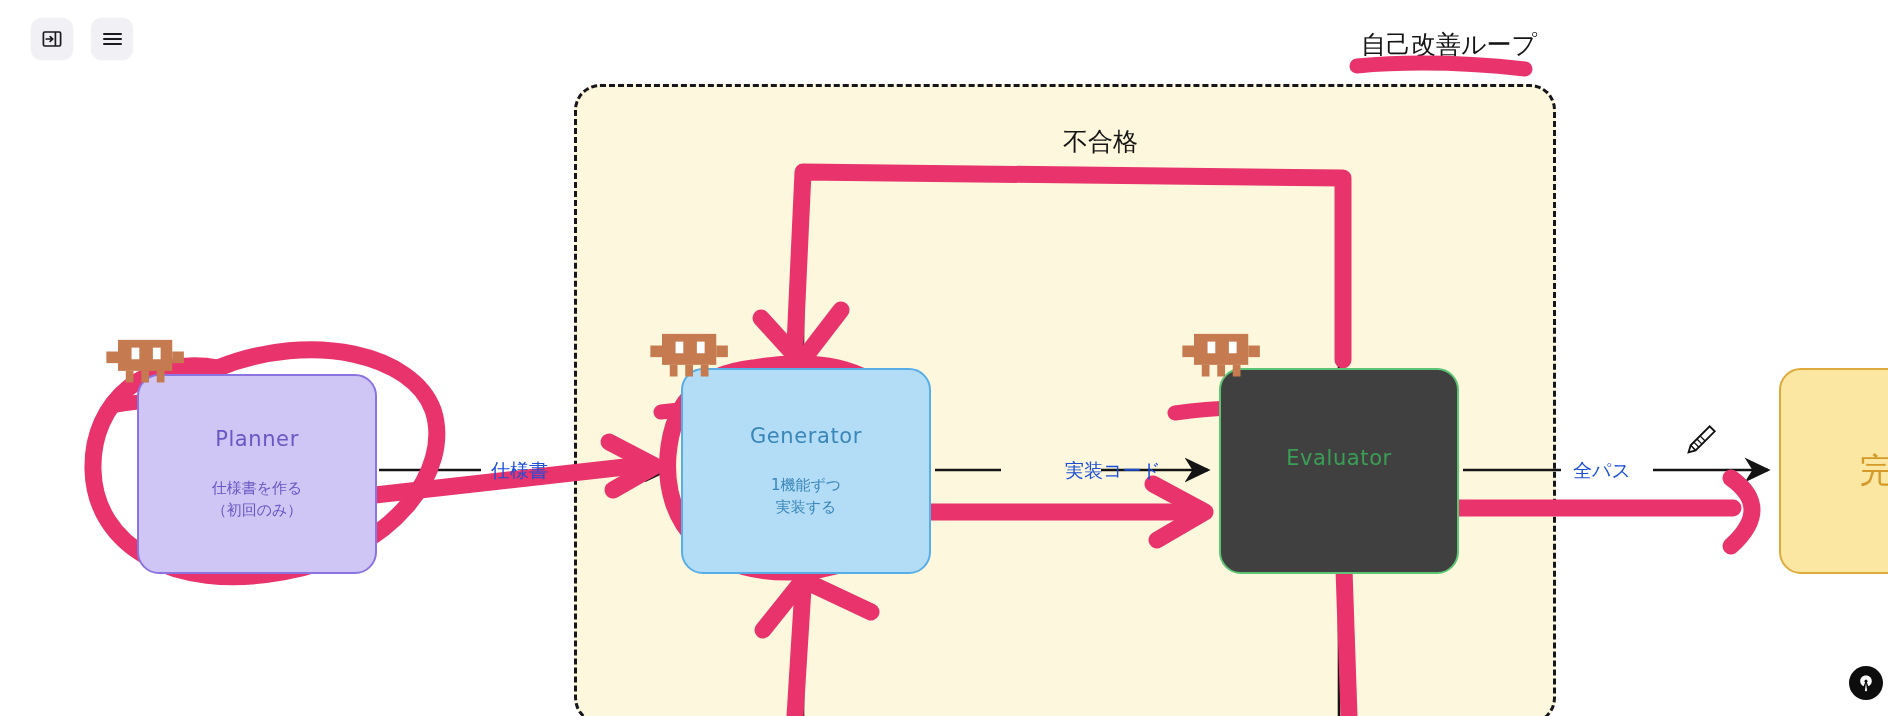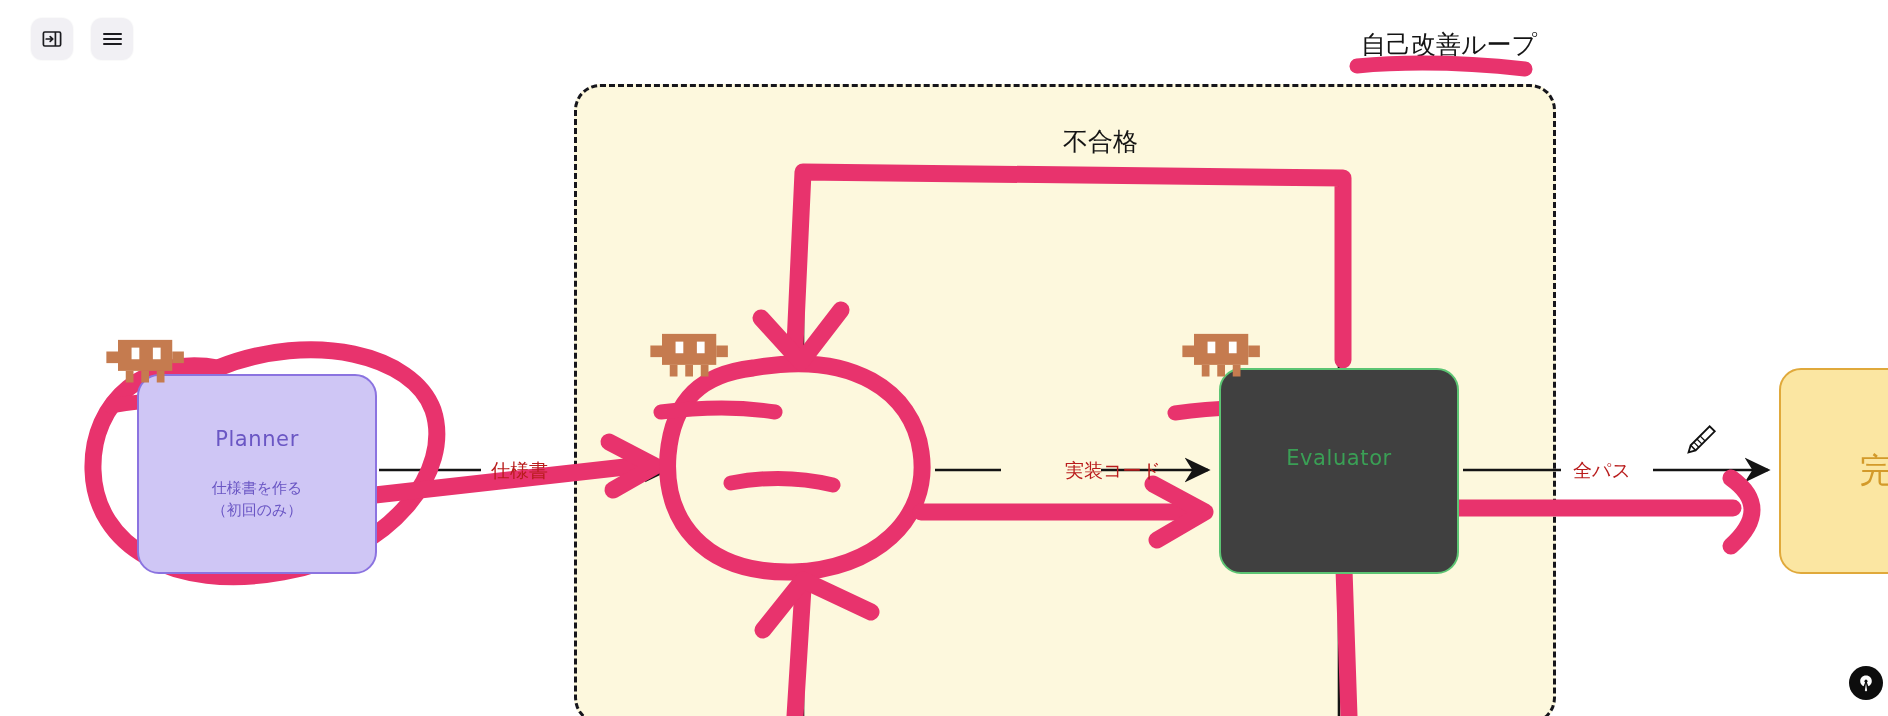--- a/index.html
+++ b/index.html
@@ -56,21 +56,21 @@
     left:1766px;top:368px;width:230px;height:206px;
     background:#fbe6a2;border:2.4px solid #e0a93b;color:#d39a2a;
   }
 
   
   .robot{position:absolute;width:88px;height:62px;}
 
   
   .edge-label{
     position:absolute;font-family:Liberation Sans, sans-serif;
-    font-size:19px;color:#b91c1c;white-space:nowrap;
+    font-size:19px;color:#1d4ed8;white-space:nowrap;
   }
   .frame-label{
     position:absolute;font-family:"DejaVu Sans",sans-serif;
     font-size:25px;color:#141414;white-space:nowrap;
   }
 
   
   .cursor{position:absolute;left:1672px;top:422px;width:34px;height:34px;}
 
   
@@ -157,20 +157,27 @@
   </svg>
 
   <div class="node node-planner">
     <div class="ttl">Planner</div>
     <div class="body">
       <div>仕様書を作る</div>
       <div>（初回のみ）</div>
     </div>
   </div>
 
+  <div class="node node-generator">
+    <div class="ttl">Generator</div>
+    <div class="body">
+      <div>1機能ずつ</div>
+      <div>実装する</div>
+    </div>
+  </div>
 
   <div class="node node-evaluator">
     <div class="ttl">Evaluator</div>
   </div>
 
   <div class="node node-done">
     <div class="ttl" style="font-size:34px;margin-bottom:0;">完成</div>
   </div>
 
   <svg class="robot" style="left:92px;top:336px;" viewBox="0 0 22 16">

